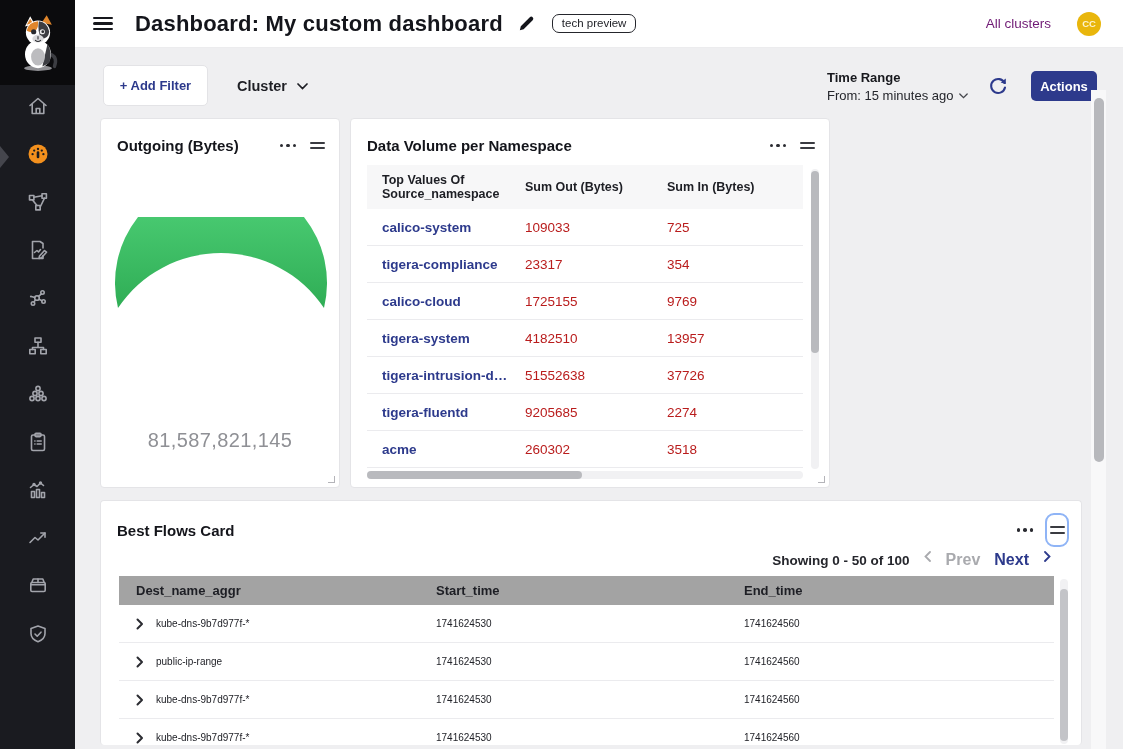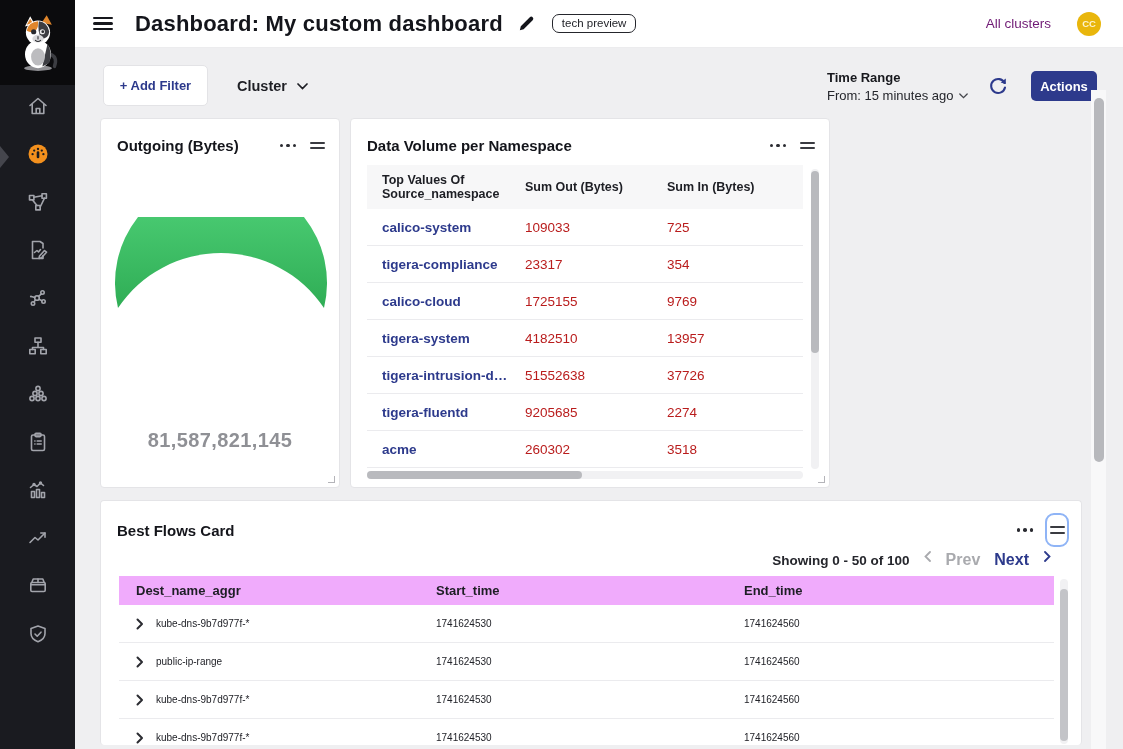--- a/index.html
+++ b/index.html
@@ -40,21 +40,21 @@
   .dots-menu { display:flex; gap:3px; cursor:pointer; align-items:center; }
   .dots-menu i { width:3.5px; height:3.5px; border-radius:50%; background:#2b2c32; }
   .drag-handle { width:15px; cursor:grab; display:flex; flex-direction:column; gap:3.5px; }
   .drag-handle i { height:2px; background:#3a3b41; border-radius:1px; }
   .resize-corner { position:absolute; right:4px; bottom:4px; width:7px; height:7px; border-right:1.5px solid #b4b4b9; border-bottom:1.5px solid #b4b4b9; }
 
   #outgoing-card { left:100px; top:118px; width:240px; height:370px; }
   #outgoing-head { position:absolute; left:16px; right:14px; top:18px; display:flex; align-items:center; }
   #outgoing-head .spacer { flex:1; }
   #gauge-wrap { position:absolute; left:14px; top:98px; width:212px; height:100px; }
-  #gauge-value { position:absolute; left:0; right:0; top:310px; text-align:center; font-size:20px; font-weight:700; color:#8f9095; letter-spacing:.4px; }
+  #gauge-value { position:absolute; left:0; right:0; top:310px; text-align:center; font-size:20px; font-weight:400; color:#8f9095; letter-spacing:.4px; }
 
   #datavol-card { left:350px; top:118px; width:480px; height:370px; }
   #datavol-head { position:absolute; left:16px; right:14px; top:18px; display:flex; align-items:center; }
   #datavol-head .spacer { flex:1; }
   #dv-table { position:absolute; left:16px; top:46px; width:436px; }
   .dv-row, #dv-header { display:flex; align-items:center; }
   #dv-header { background:#f7f7f8; min-height:44px; font-size:12.5px; font-weight:700; color:#1d1e24; }
   #dv-header > div, .dv-row > div { padding-left:15px; }
   .dv-c1 { width:143px; flex:none; }
   .dv-c2 { width:142px; flex:none; }
@@ -70,21 +70,21 @@
   #bestflows-card { left:100px; top:500px; width:982px; height:245px; overflow:hidden; border-bottom:none; }
   #bf-head { position:absolute; left:16px; right:12px; top:12px; display:flex; align-items:center; }
   #bf-head .spacer { flex:1; }
   #bf-handle-box { width:24px; height:34px; border:2px solid #8fb4f6; border-radius:9px; display:flex; align-items:center; justify-content:center; cursor:grab; margin-left:12px; }
   #bf-pagination { position:absolute; right:30px; top:50px; display:flex; align-items:center; gap:14px; }
   #bf-showing { font-size:13.5px; font-weight:600; color:#25262c; }
   .pager { display:flex; gap:15px; font-size:16px; font-weight:700; cursor:pointer; }
   #pager-prev { color:#a9aaae; }
   #pager-next { color:#2d3a8c; }
   #bf-table { position:absolute; left:18px; top:75px; width:935px; }
-  #bf-header { display:flex; align-items:center; background:#f0abfc; height:29px; font-size:13px; font-weight:700; color:#1d1e24; }
+  #bf-header { display:flex; align-items:center; background:#a3a3a3; height:29px; font-size:13px; font-weight:700; color:#1d1e24; }
   .bf-c1 { width:317px; flex:none; padding-left:17px; display:flex; align-items:center; gap:12px; }
   .bf-c2 { width:308px; flex:none; }
   .bf-c3 { flex:1; }
   .bf-row { display:flex; align-items:center; height:38px; border-bottom:1px solid #ebebee; font-size:10px; color:#222329; }
   .bf-expand { display:flex; cursor:pointer; }
   #bf-vscroll { position:absolute; right:13px; top:78px; width:8px; height:165px; border-radius:4px; background:#f1f1f3; cursor:pointer; }
   #bf-vscroll .thumb { position:absolute; left:0; top:10px; width:8px; height:152px; border-radius:4px; background:#c3c4c8; }
 
   
   #page-scroll-track { left:1091px; top:90px; width:15px; height:659px; background:#f8f8f9; }

